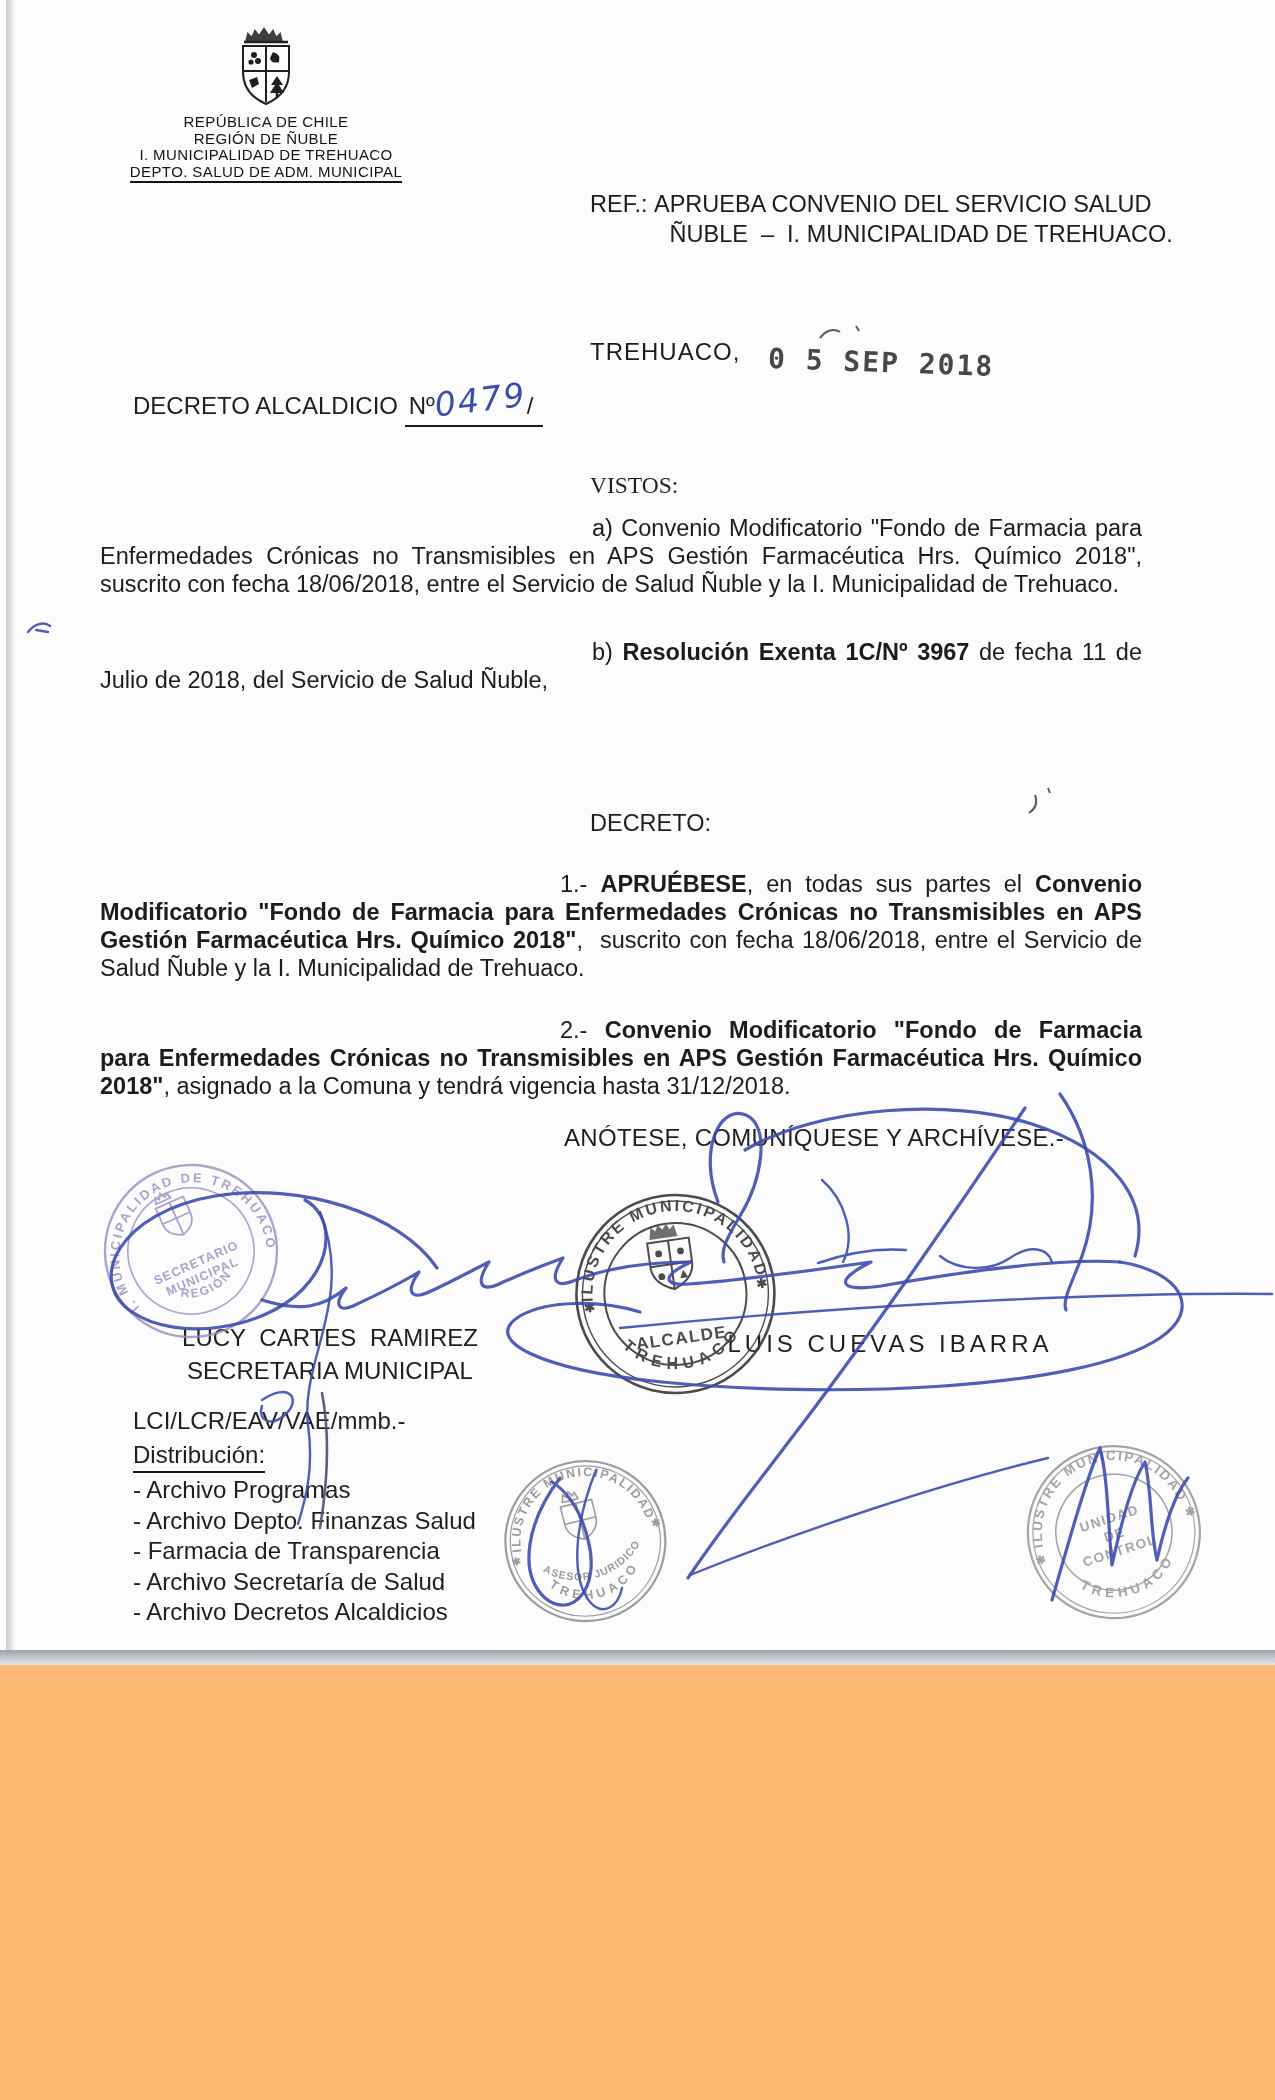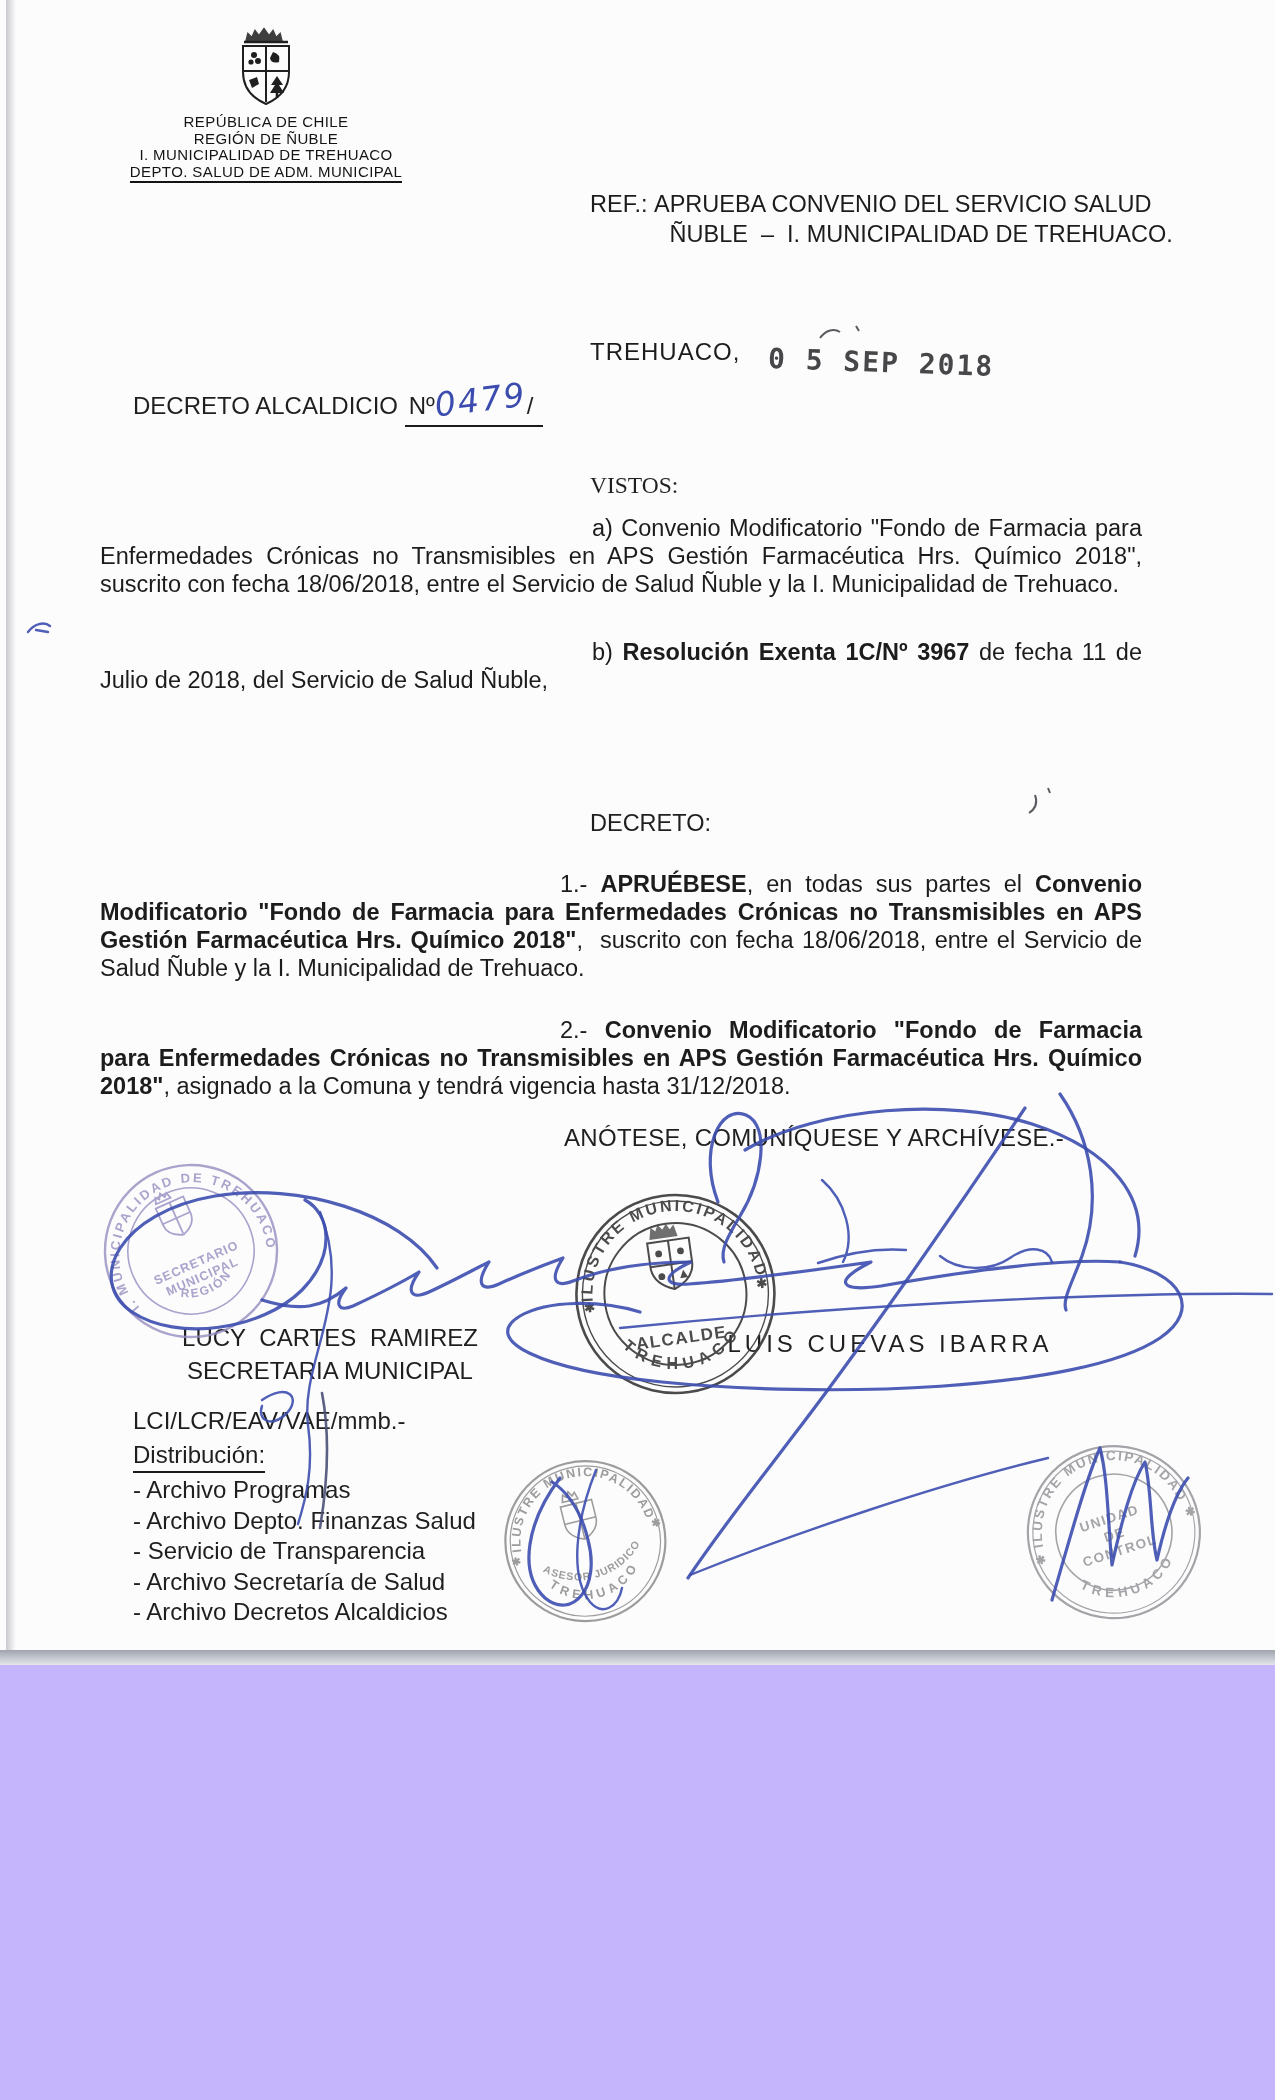--- a/index.html
+++ b/index.html
@@ -1,16 +1,16 @@
 <!DOCTYPE html>
 <html><head>
 <meta charset="utf-8">
 <style>
   html,body{margin:0;padding:0;background:#ffffff;}
-  #page{position:relative;width:1275px;height:2100px;background:#c4b5fd;overflow:hidden;
+  #page{position:relative;width:1275px;height:2100px;background:#fdba74;overflow:hidden;
         font-family:"Liberation Sans",sans-serif;color:#1f1f1f;}
   .abs{position:absolute;}
   
   #paper{left:0;top:0;width:1275px;height:1652px;background:#fcfcfd;z-index:0;}
   #paper-left-edge{left:6px;top:0;width:10px;height:1652px;
       background:linear-gradient(90deg,#c9cacf,#ededf0 70%,rgba(255,255,255,0));z-index:0;}
   #paper-bottom-edge{left:0;top:1650px;width:1275px;height:15px;
       background:linear-gradient(#9ea3ad,#c9ccd3 60%,#e3e5ea);z-index:0;}
 
   .t{position:absolute;white-space:nowrap;}
@@ -137,21 +137,21 @@
   <div class="sig-block" id="sig-right">
     <div class="name">LUIS CUEVAS IBARRA</div>
   </div>
 
   <div class="abs" id="footer-block">
     <div id="footer-initials">LCI/LCR/EAV/VAE/mmb.-</div>
     <div id="footer-dist"><span>Distribución:</span></div>
     <div id="footer-items">
       <div class="ditem">- Archivo Programas</div>
       <div class="ditem">- Archivo Depto. Finanzas Salud</div>
-      <div class="ditem">- Servicio de Transparencia</div>
+      <div class="ditem">- Farmacia de Transparencia</div>
       <div class="ditem">- Archivo Secretaría de Salud</div>
       <div class="ditem">- Archivo Decretos Alcaldicios</div>
     </div>
   </div>
 
   <svg class="stamp" id="stamp-secretaria" width="190" height="190" viewBox="0 0 190 190">
     <defs>
       <path id="sec-ring" d="M 28,132 A 74,74 0 1 1 162,132"></path>
       <path id="sec-bot" d="M 53,118 A 50,50 0 0 0 137,118"></path>
     </defs>

